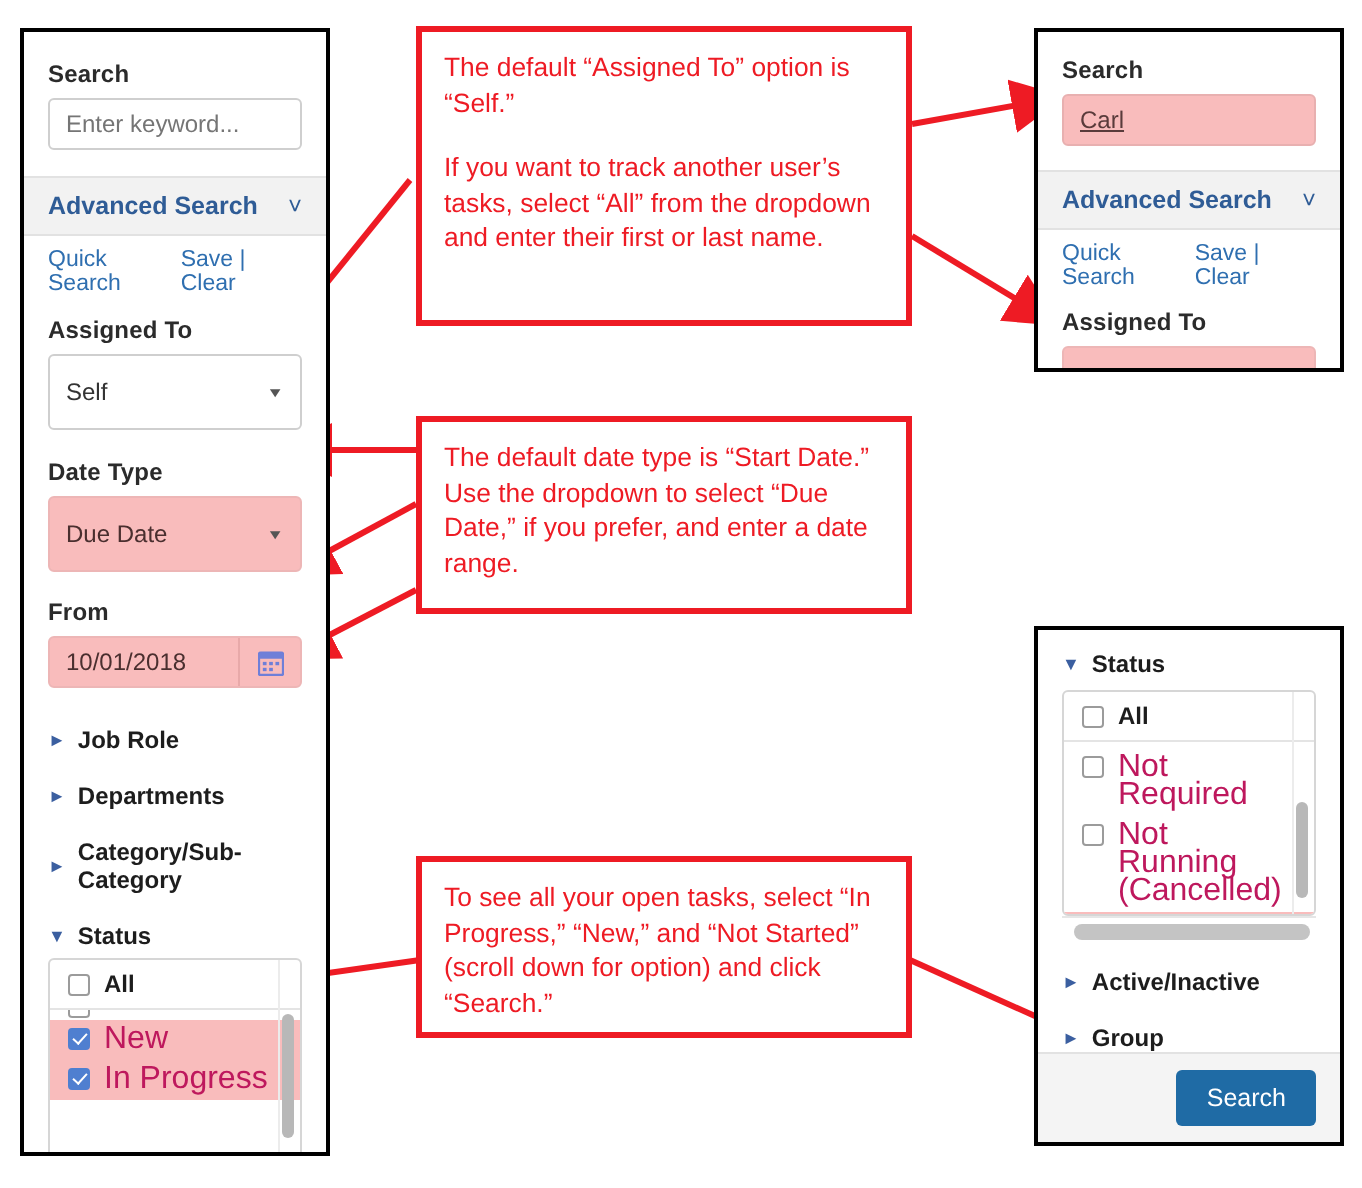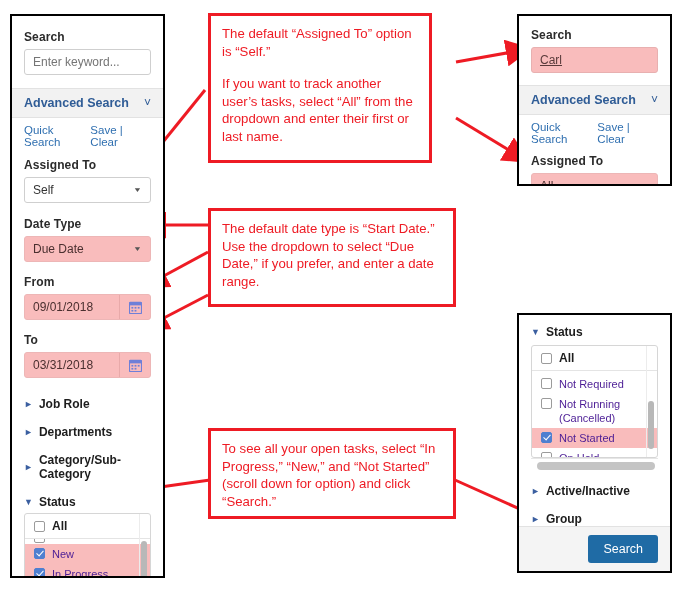--- a/index.html
+++ b/index.html
@@ -30,21 +30,21 @@
     padding:7px 12px;
   }
   .adv-txt{font-size:12.5px;font-weight:bold;color:#2f5c96;}
   .chev{color:#2f5c96;font-size:12px;line-height:1;}
   .linkrow{
     display:flex;align-items:center;justify-content:space-between;
     padding:6px 12px 4px 12px;font-size:11.5px;color:#2f6fb0;
   }
   .linkrow a{color:#2f6fb0;text-decoration:none;}
   .sel{
-    box-sizing:border-box;width:100%;height:26px;border:1px solid #cfcfcf;
+    box-sizing:border-box;width:100%;height:38px;border:1px solid #cfcfcf;
     border-radius:3px;background:#fff;font-size:12px;color:#333;
     padding:0 8px;display:flex;align-items:center;justify-content:space-between;
   }
   .sel.pink{background:#f9bcbc;border-color:#edb6b6;color:#4a2f2f;}
   .caret{font-size:9px;color:#555;transform:scaleY(.75);}
   .dateinput{
     box-sizing:border-box;width:100%;height:26px;border:1px solid #edb6b6;
     border-radius:3px;background:#f9bcbc;display:flex;align-items:center;
     overflow:hidden;
   }
@@ -63,21 +63,21 @@
   .listbox{
     box-sizing:border-box;border:1px solid #d6d6d6;border-radius:3px;background:#fff;
     position:relative;overflow:hidden;
   }
   .allrow{
     display:flex;align-items:center;gap:7px;padding:5px 9px;
     border-bottom:1px solid #e4e4e4;font-size:12px;font-weight:bold;color:#1d1d1d;
   }
   .optrow{
     display:flex;align-items:flex-start;gap:7px;padding:3px 9px;
-    font-size:11px;color:#4c1d95;line-height:14px;
+    font-size:16px;color:#be185d;line-height:14px;
   }
   .optrow.hl{background:#f9bcbc;}
   .cb{
     width:11px;height:11px;border:1px solid #9b9b9b;border-radius:2px;background:#fff;
     flex:0 0 auto;margin-top:1px;box-sizing:border-box;
   }
   .cb.on{background:#4f7fd0;border-color:#4f7fd0;position:relative;}
   .cb.on::after{
     content:"";position:absolute;left:3px;top:0px;width:3px;height:6px;
     border:solid #fff;border-width:0 1.6px 1.6px 0;transform:rotate(42deg);
@@ -168,52 +168,35 @@
     <div class="lbl">Date Type</div>
     <div class="sel pink">
       <span>Due Date</span>
       <span class="caret">▼</span>
     </div>
   </div>
 
   <div class="sect-pad" style="margin-top:13px;">
     <div class="lbl">From</div>
     <div class="dateinput">
-      <span class="dv">09/01/2018</span>
+      <span class="dv">10/01/2018</span>
       <span class="calbtn">
         <svg class="calico" width="13" height="13" viewBox="0 0 14 14">
           <rect x="0.5" y="1.5" width="13" height="12" rx="1" fill="none" stroke="#6f7fd8" stroke-width="1.3"></rect>
           <rect x="0.5" y="1.5" width="13" height="3.2" fill="#6f7fd8"></rect>
           <rect x="2.6" y="6.4" width="2" height="1.8" fill="#6f7fd8"></rect>
           <rect x="6" y="6.4" width="2" height="1.8" fill="#6f7fd8"></rect>
           <rect x="9.4" y="6.4" width="2" height="1.8" fill="#6f7fd8"></rect>
           <rect x="2.6" y="9.6" width="2" height="1.8" fill="#6f7fd8"></rect>
           <rect x="6" y="9.6" width="2" height="1.8" fill="#6f7fd8"></rect>
         </svg>
       </span>
     </div>
   </div>
 
-  <div class="sect-pad" style="margin-top:13px;">
-    <div class="lbl">To</div>
-    <div class="dateinput">
-      <span class="dv">03/31/2018</span>
-      <span class="calbtn">
-        <svg class="calico" width="13" height="13" viewBox="0 0 14 14">
-          <rect x="0.5" y="1.5" width="13" height="12" rx="1" fill="none" stroke="#6f7fd8" stroke-width="1.3"></rect>
-          <rect x="0.5" y="1.5" width="13" height="3.2" fill="#6f7fd8"></rect>
-          <rect x="2.6" y="6.4" width="2" height="1.8" fill="#6f7fd8"></rect>
-          <rect x="6" y="6.4" width="2" height="1.8" fill="#6f7fd8"></rect>
-          <rect x="9.4" y="6.4" width="2" height="1.8" fill="#6f7fd8"></rect>
-          <rect x="2.6" y="9.6" width="2" height="1.8" fill="#6f7fd8"></rect>
-          <rect x="6" y="9.6" width="2" height="1.8" fill="#6f7fd8"></rect>
-        </svg>
-      </span>
-    </div>
-  </div>
 
   <div class="sect-pad" style="margin-top:12px;">
     <div class="acc">
       <span class="tri">►</span>
       <span>Job Role</span>
     </div>
     <div class="acc">
       <span class="tri">►</span>
       <span>Departments</span>
     </div>
@@ -327,21 +310,21 @@
       <span class="tri">►</span>
       <span>Group</span>
     </div>
   </div>
 
   <div class="footer-bar" style="position:absolute;left:0;right:0;bottom:0;box-sizing:border-box;">
     <button class="btn-primary">Search</button>
   </div>
 </div>
 
-<div class="callout" style="left:208px;top:13px;width:224px;height:150px;">
+<div class="callout" style="left:208px;top:13px;width:248px;height:150px;">
   <p>The default “Assigned To” option is “Self.”</p>
   <p>If you want to track another user’s tasks, select “All” from the dropdown and enter their first or last name.</p>
 </div>
 
 <div class="callout" style="left:208px;top:208px;width:248px;height:99px;">
   <p>The default date type is “Start Date.” Use the dropdown to select “Due Date,” if you prefer, and enter a date range.</p>
 </div>
 
 <div class="callout" style="left:208px;top:428px;width:248px;height:91px;">
   <p>To see all your open tasks, select “In Progress,” “New,” and “Not Started” (scroll down for option) and click “Search.”</p>

